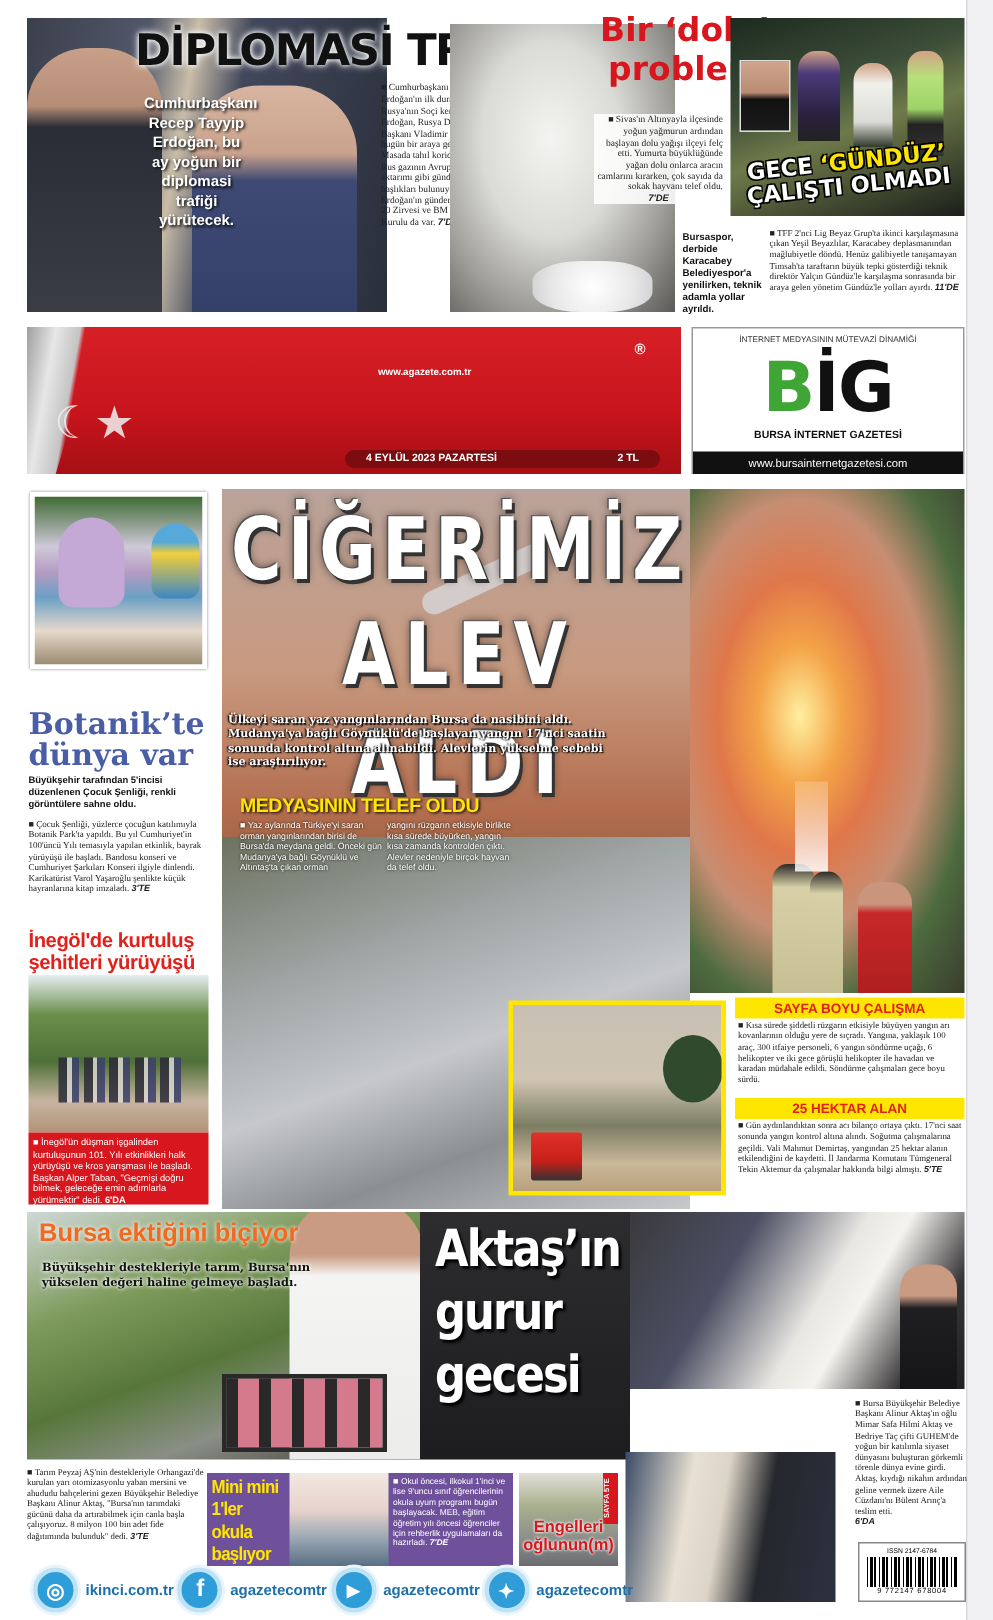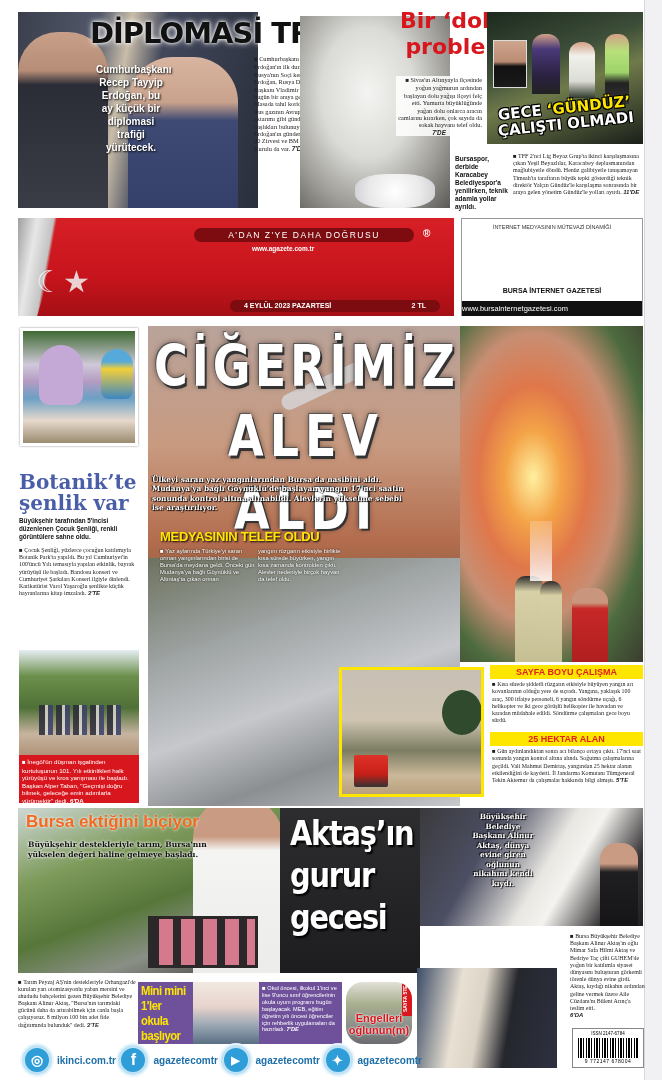--- a/index.html
+++ b/index.html
@@ -27,37 +27,37 @@
   .ph-fire2 { background: radial-gradient(ellipse at 40% 45%, #fff0a0 0%, #f4a347 18%, #e0774a 35%, #c78e73 55%, #4d6b3f 75%, #3a3d2e 100%); }
   .ph-ash { background: linear-gradient(160deg, #6d725f 0%, #9ea3a3 30%, #c6c8cc 55%, #8c8f92 75%, #c7c9cc 100%); }
   .ph-smoke { background: linear-gradient(180deg, #c7bfb4 0%, #d0c5b2 40%, #7b7d62 65%, #cbb89a 85%, #b9a07d 100%); }
 
   .ph-kids { background: linear-gradient(180deg, #3f6a33 0%, #cfc9d9 30%, #b59bc3 45%, #6ba0c4 60%, #e7d9cc 80%, #9a8b70 100%); }
   .ph-forest { background: linear-gradient(180deg, #e6eef2 0%, #6b8f4b 25%, #4f7037 55%, #c7b4a0 80%, #b09377 100%); }
   .ph-farm { background: linear-gradient(160deg, #cfd8d6 0%, #7e9b5c 30%, #57773a 55%, #8a8f86 75%, #3b3836 100%); }
   .ph-wedding { background: linear-gradient(120deg, #3a3a3d 0%, #4c4f63 30%, #e9e7e2 55%, #f4f3ef 65%, #373436 85%, #1f1f23 100%); }
   .ph-wedding2 { background: linear-gradient(100deg, #3b4b66 0%, #e8e0d2 30%, #dcd4c6 45%, #25272d 65%, #2d3040 100%); }
   .ph-class { background: linear-gradient(180deg, #f1e9e1 0%, #e7d3cc 40%, #9aa7b3 70%, #5a6f84 100%); }
-  .ph-street { background: linear-gradient(180deg, #e3e0d8 0%, #a9b08f 35%, #8d8f8a 70%, #6b6c70 100%); border-radius: 17px; }
+  .ph-street { background: linear-gradient(180deg, #e3e0d8 0%, #a9b08f 35%, #8d8f8a 70%, #6b6c70 100%); }
 
   .grunge { color: #fff; font-weight: 900; font-family: "DejaVu Sans", sans-serif; letter-spacing: 2px; text-shadow: 2px 2px 0 #333, -1px -1px 0 #555, 0 0 6px rgba(0,0,0,.6); }
   .social-circle { width: 30px; height: 30px; border-radius: 50%; background: #2f9ed8; border: 3px solid #bfe3f5; box-shadow: 0 0 0 2px #e8f5fc; display: flex; align-items: center; justify-content: center; color: #fff; font-weight: bold; }
   .social-label { color: #1d6fa8; font-weight: bold; font-size: 10px; }
 </style>
 </head>
 <body>
 
 <div class="page">
 
   <div class="abs photo ph-suits" style="left:18px;top:12px;width:240px;height:196px;">
     <div class="abs" style="left:0;top:20px;width:90px;height:176px;background:linear-gradient(180deg,#c8a08a 0%,#b68d77 22%,#2b2d36 30%,#3a3c46 100%);border-radius:40px 40px 0 0;"></div>
     <div class="abs" style="left:110px;top:45px;width:110px;height:151px;background:linear-gradient(180deg,#d8b5a0 0%,#c9a28d 30%,#3e4a73 42%,#34406a 100%);border-radius:45px 45px 0 0;"></div>
   </div>
   <div class="abs" style="left:90px;top:16px;font-size:29px;font-weight:900;color:#111;letter-spacing:-1px;font-family:'DejaVu Sans',sans-serif;text-shadow:0 0 3px #fff,0 0 6px #fff;white-space:nowrap;">DİPLOMASİ TRAFİĞİ</div>
-  <div class="abs" style="left:96px;top:63px;width:70px;font-size:10px;line-height:13px;color:#fff;text-align:center;font-weight:bold;text-shadow:1px 1px 2px #000;">Cumhurbaşkanı Recep Tayyip Erdoğan, bu ay küçük bir diplomasi trafiği yürütecek.</div>
+  <div class="abs" style="left:96px;top:63px;width:70px;font-size:10px;line-height:13px;color:#fff;text-align:center;font-weight:bold;text-shadow:1px 1px 2px #000;">Cumhurbaşkanı Recep Tayyip Erdoğan, bu ay yoğun bir diplomasi trafiği yürütecek.</div>
   <div class="abs bodytxt" style="left:254px;top:55px;width:72px;">
     <span class="sq">Cumhurbaşkanı Erdoğan'ın ilk durağı Rusya'nın Soçi kenti olacak. Erdoğan, Rusya Devlet Başkanı Vladimir Putin ile bugün bir araya gelecek. Masada tahıl koridoru ve Rus gazının Avrupa'ya aktarımı gibi gündem başlıkları bulunuyor. Erdoğan'ın gündeminde G-20 Zirvesi ve BM Genel Kurulu da var.</span>
     <span class="ref">7'DE</span>
   </div>
 
   <div class="abs photo ph-white" style="left:300px;top:16px;width:150px;height:192px;">
     <div class="abs" style="left:55px;top:158px;width:80px;height:34px;background:radial-gradient(circle,#ffffff 0%,#e9e9ea 60%,#cfcfd2 100%);border-radius:40%;"></div>
   </div>
   <div class="abs" style="left:400px;top:8px;font-size:22px;line-height:26px;font-weight:900;color:#d8161d;text-align:center;font-family:'DejaVu Sans',sans-serif;">
     <div>Bir ‘dolu’</div>
@@ -80,47 +80,53 @@
   </div>
   <div class="abs" style="left:455px;top:155px;width:55px;font-size:6.5px;line-height:8px;font-weight:bold;color:#111;">Bursaspor, derbide Karacabey Belediyespor'a yenilirken, teknik adamla yollar ayrıldı.</div>
   <div class="abs bodytxt" style="left:513px;top:153px;width:130px;font-size:6px;line-height:7.2px;">
     <span class="sq">TFF 2'nci Lig Beyaz Grup'ta ikinci karşılaşmasına çıkan Yeşil Beyazlılar, Karacabey deplasmanından mağlubiyetle döndü. Henüz galibiyetle tanışamayan Timsah'ta taraftarın büyük tepki gösterdiği teknik direktör Yalçın Gündüz'le karşılaşma sonrasında bir araya gelen yönetim Gündüz'le yolları ayırdı.</span>
     <span class="ref">11'DE</span>
   </div>
 
   <div class="abs mast" style="left:18px;top:218px;width:436px;height:98px;">
     <div class="abs" style="left:0;top:0;width:48px;height:98px;background:linear-gradient(100deg,#9f9f9f 0%,#e7e7e7 30%,#c3c3c3 55%,transparent 60%);clip-path:polygon(0 0,100% 0,40% 100%,0 100%);"></div>
     <div class="abs" style="left:18px;top:46px;font-size:30px;color:#f2f2f2;opacity:0.85;">☾★</div>
-    <div class="abs mast-slogan" style="left:176px;top:10px;width:220px;height:14px;font-size:8.5px;line-height:14px;letter-spacing:1.5px;text-align:center;">A'DAN Z'YE DAHA DOĞRUSU</div>
     <div class="abs" style="left:405px;top:10px;font-size:10px;color:#fff;font-weight:bold;">®</div>
     <div class="abs" style="left:234px;top:27px;font-size:6.5px;color:#fff;font-weight:bold;">www.agazete.com.tr</div>
     <div class="abs" style="left:212px;top:82px;width:210px;height:12px;background:#7d0c10;border-radius:6px;color:#fff;font-size:7px;font-weight:bold;line-height:12px;">
       <span style="position:absolute;left:14px;">4 EYLÜL 2023 PAZARTESİ</span>
       <span style="position:absolute;right:14px;">2 TL</span>
     </div>
   </div>
 
   <div class="abs big-box" style="left:461px;top:218px;width:182px;height:98px;">
     <div class="abs" style="left:0;top:5px;width:180px;text-align:center;font-size:5.5px;color:#333;">İNTERNET MEDYASININ MÜTEVAZİ DİNAMİĞİ</div>
+    <div class="abs" style="left:0;top:12px;width:180px;text-align:center;font-family:'DejaVu Sans',sans-serif;font-weight:900;font-size:46px;line-height:54px;letter-spacing:-1px;">
+      <span style="color:#3fa535;">B</span><span style="color:#111;">İ</span><span style="color:#111;">G</span>
+    </div>
     <div class="abs" style="left:0;top:68px;width:180px;text-align:center;font-size:7px;font-weight:bold;color:#111;">BURSA İNTERNET GAZETESİ</div>
-    <div class="abs" style="left:0;top:82px;width:180px;height:15px;background:#111;color:#fff;text-align:left;font-size:7.5px;line-height:15px;">www.bursainternetgazetesi.com</div>
+    <div class="abs" style="left:0;top:82px;width:180px;height:15px;background:#111;color:#fff;text-align:center;font-size:7.5px;line-height:15px;">www.bursainternetgazetesi.com</div>
   </div>
 
   <div class="abs photo ph-kids" style="left:20px;top:328px;width:118px;height:118px;border:3px solid #fff;box-shadow:0 0 2px #888;">
     <div class="abs" style="left:16px;top:14px;width:44px;height:60px;background:#c4a9d6;border-radius:22px 22px 10px 10px;"></div>
     <div class="abs" style="left:78px;top:18px;width:32px;height:50px;background:linear-gradient(180deg,#56a9d8 0%,#56a9d8 25%,#f2cf3a 40%,#3b86c4 100%);border-radius:16px 16px 8px 8px;"></div>
   </div>
   <div class="abs" style="left:19px;top:472px;width:122px;font-family:'DejaVu Serif',serif;font-weight:900;font-size:20px;line-height:21px;color:#4a5ea8;">
     <div>Botanik’te</div>
-    <div>şenlik var</div>
+    <div>dünya var</div>
   </div>
   <div class="abs" style="left:19px;top:517px;width:122px;font-size:6.3px;line-height:8px;font-weight:bold;color:#111;">Büyükşehir tarafından 5'incisi düzenlenen Çocuk Şenliği, renkli görüntülere sahne oldu.</div>
   <div class="abs bodytxt" style="left:19px;top:547px;width:122px;font-size:6px;line-height:7.2px;">
     <span class="sq">Çocuk Şenliği, yüzlerce çocuğun katılımıyla Botanik Park'ta yapıldı. Bu yıl Cumhuriyet'in 100'üncü Yılı temasıyla yapılan etkinlik, bayrak yürüyüşü ile başladı. Bandosu konseri ve Cumhuriyet Şarkıları Konseri ilgiyle dinlendi. Karikatürist Varol Yaşaroğlu şenlikte küçük hayranlarına kitap imzaladı.</span>
     <span class="ref">3'TE</span>
+  </div>
+  <div class="abs" style="left:19px;top:619px;width:124px;font-weight:900;font-size:13.5px;line-height:15px;color:#e2211c;letter-spacing:-0.3px;">
+    <div>İnegöl'de kurtuluş</div>
+    <div>şehitleri yürüyüşü</div>
   </div>
   <div class="abs photo ph-forest" style="left:19px;top:650px;width:120px;height:105px;">
     <div class="abs" style="left:20px;top:55px;width:85px;height:30px;background:repeating-linear-gradient(90deg,#2a2a38 0 6px,#d9d6ce 6px 9px,#3a3f6a 9px 14px,transparent 14px 17px);opacity:0.85;"></div>
   </div>
   <div class="abs" style="left:19px;top:755px;width:120px;height:48px;background:#d8161d;color:#fff;padding:3px 3px;font-size:6.2px;line-height:7.5px;">
     <span class="sq">İnegöl'ün düşman işgalinden kurtuluşunun 101. Yılı etkinlikleri halk yürüyüşü ve kros yarışması ile başladı. Başkan Alper Taban, "Geçmişi doğru bilmek, geleceğe emin adımlarla yürümektir" dedi.</span>
     <span class="ref" style="font-style:normal;">6'DA</span>
   </div>
 
   <div class="abs photo ph-fire" style="left:148px;top:326px;width:312px;height:480px;">
@@ -177,21 +183,20 @@
 
   <div class="abs photo" style="left:280px;top:808px;width:140px;height:165px;background:linear-gradient(180deg,#2d2d2f 0%,#1d1d20 100%);"></div>
   <div class="abs" style="left:290px;top:812px;width:130px;font-family:'DejaVu Sans',sans-serif;font-weight:900;color:#fff;font-size:34px;line-height:42px;letter-spacing:-1.5px;transform:scaleX(0.85);transform-origin:left;text-shadow:2px 2px 2px #000;">
     <div>Aktaş’ın</div>
     <div>gurur</div>
     <div>gecesi</div>
   </div>
   <div class="abs photo ph-wedding" style="left:420px;top:808px;width:223px;height:118px;">
     <div class="abs" style="left:180px;top:35px;width:38px;height:83px;background:linear-gradient(180deg,#c99b82 0%,#c99b82 25%,#1f1f22 35%,#151518 100%);border-radius:16px 16px 0 0;"></div>
   </div>
-  <div class="abs" style="left:470px;top:812px;width:66px;font-family:'DejaVu Serif',serif;font-size:7.3px;line-height:9.5px;font-weight:bold;color:#fff;text-align:center;text-shadow:1px 1px 1px #000,-1px -1px 1px #000;">Büyükşehir Belediye Başkanı Alinur Aktaş, dünya evine giren oğlunun nikahını kendi kıydı.</div>
   <div class="abs photo ph-wedding2" style="left:417px;top:968px;width:140px;height:100px;"></div>
   <div class="abs bodytxt" style="left:570px;top:933px;width:75px;font-size:5.9px;line-height:7.2px;">
     <span class="sq">Bursa Büyükşehir Belediye Başkanı Alinur Aktaş'ın oğlu Mimar Safa Hilmi Aktaş ve Bedriye Taç çifti GUHEM'de yoğun bir katılımla siyaset dünyasını buluşturan görkemli törenle dünya evine girdi. Aktaş, kıydığı nikahın ardından geline vermek üzere Aile Cüzdanı'nı Bülent Arınç'a teslim etti.</span>
     <div class="ref">6'DA</div>
   </div>
   <div class="abs" style="left:572px;top:1028px;width:72px;height:40px;border:1px solid #888;background:#fff;">
     <div style="font-size:4.5px;text-align:center;margin-top:2px;">ISSN 2147-6784</div>
     <div style="margin:2px 5px 0 5px;height:20px;background:repeating-linear-gradient(90deg,#000 0 1px,#fff 1px 2px,#000 2px 4px,#fff 4px 5px,#000 5px 6px,#fff 6px 8px);"></div>
     <div style="font-size:5px;text-align:center;letter-spacing:0.5px;">9 772147 678004</div>
   </div>

